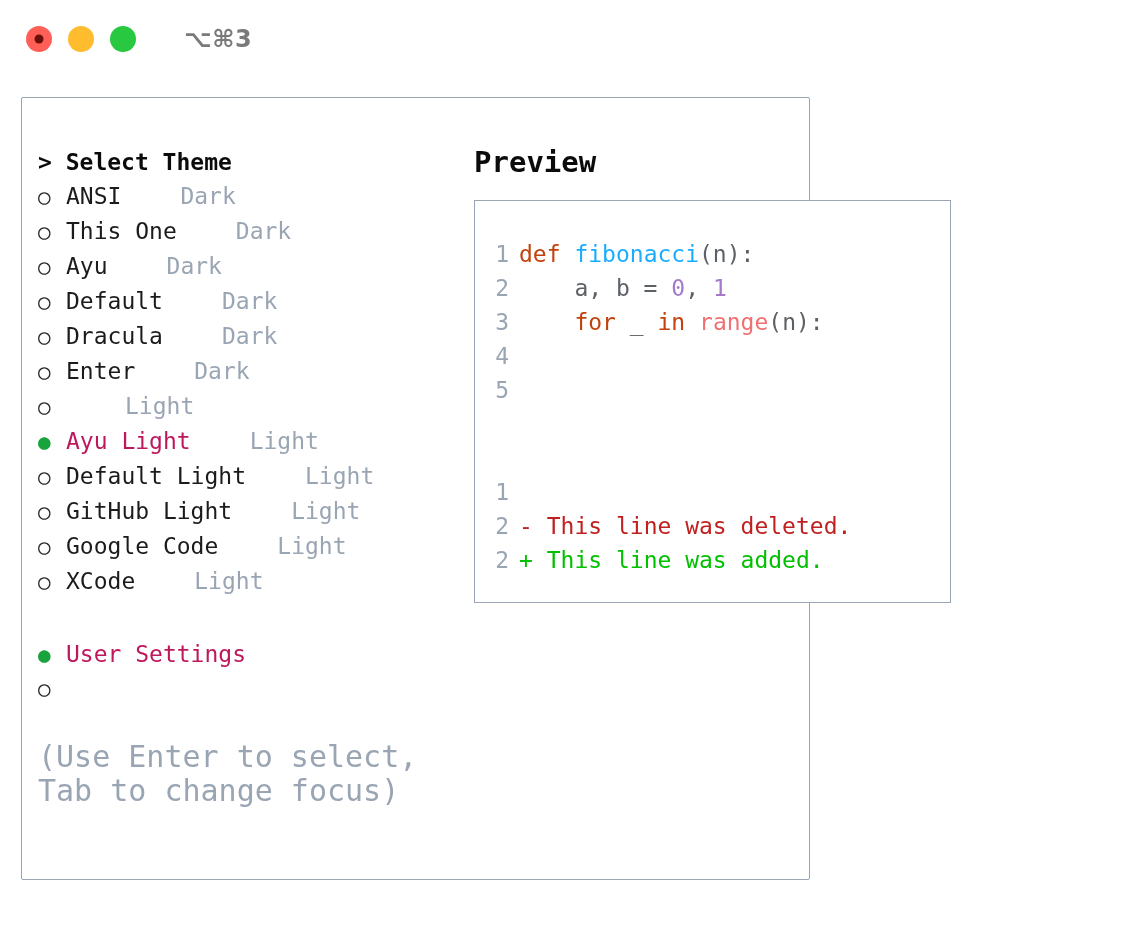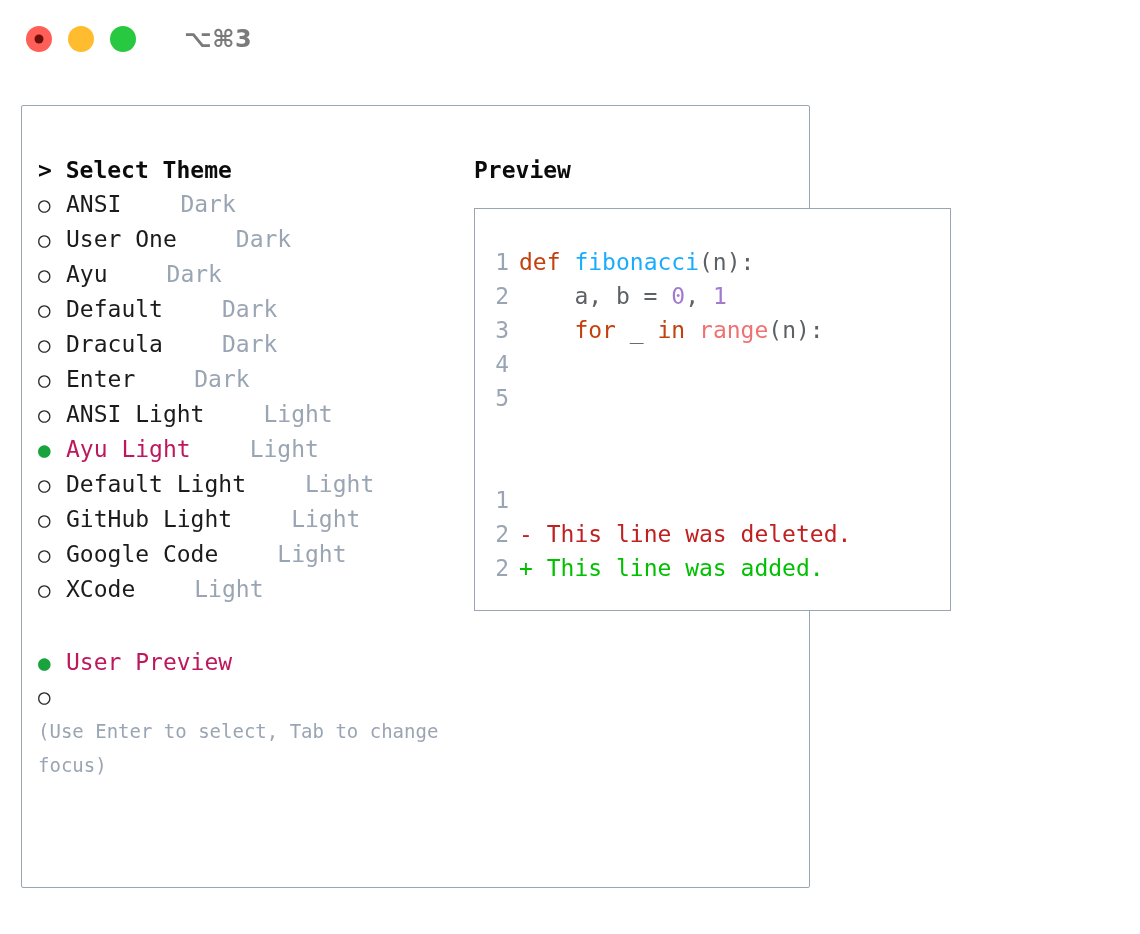--- a/index.html
+++ b/index.html
@@ -68,21 +68,21 @@
     font-family: "DejaVu Sans", "Liberation Sans", sans-serif;
     font-weight: 600;
     line-height: 1;
     white-space: pre;
   }
 
   
   .panel {
     position: absolute;
     left: 21px;
-    top: 105px;
+    top: 97px;
     width: 789px;
     height: 783px;
     border: 1.5px solid #9aa5b4;
     border-radius: 2px;
     box-sizing: border-box;
     background: #ffffff;
   }
 
   .panel-inner {
     position: absolute;
@@ -143,30 +143,31 @@
   .option.selected .opt-label { color: #be185d; }
   .opt-tag {
     color: #9aa5b4;
     padding-left: 11px;
     margin-left: 48px;
   }
 
   .spacer-block { height: 38px; }
 
   .hint {
-    font-size: 19px;
+    margin-top: 34px;
+    font-size: 30px;
     line-height: 34px;
     color: #9aa5b4;
     width: 420px;
     word-spacing: 0px;
   }
 
   
   .preview-heading {
-    font-size: 23px;
+    font-size: 29px;
     font-weight: bold;
     color: #0b0b0b;
     line-height: 34px;
     padding-left: 6px;
     white-space: pre;
   }
 
   .code-box {
     margin-top: 21px;
     margin-left: 6px;
@@ -229,21 +230,21 @@
         <div class="heading">&gt; Select Theme</div>
 
         <div>
           <div class="option">
             <span class="radio">○</span>
             <span class="opt-label">ANSI</span>
             <span class="opt-tag">Dark</span>
           </div>
           <div class="option">
             <span class="radio">○</span>
-            <span class="opt-label">User One</span>
+            <span class="opt-label">This One</span>
             <span class="opt-tag">Dark</span>
           </div>
           <div class="option">
             <span class="radio">○</span>
             <span class="opt-label">Ayu</span>
             <span class="opt-tag">Dark</span>
           </div>
           <div class="option">
             <span class="radio">○</span>
             <span class="opt-label">Default</span>
@@ -254,21 +255,20 @@
             <span class="opt-label">Dracula</span>
             <span class="opt-tag">Dark</span>
           </div>
           <div class="option">
             <span class="radio">○</span>
             <span class="opt-label">Enter</span>
             <span class="opt-tag">Dark</span>
           </div>
           <div class="option">
             <span class="radio">○</span>
-            <span class="opt-label">ANSI Light</span>
             <span class="opt-tag">Light</span>
           </div>
           <div class="option selected">
             <span class="radio">●</span>
             <span class="opt-label">Ayu Light</span>
             <span class="opt-tag">Light</span>
           </div>
           <div class="option">
             <span class="radio">○</span>
             <span class="opt-label">Default Light</span>
@@ -290,21 +290,21 @@
             <span class="opt-tag">Light</span>
           </div>
         </div>
 
         <div class="spacer-block"></div>
 
 
         <div>
           <div class="option selected">
             <span class="radio">●</span>
-            <span class="opt-label">User Preview</span>
+            <span class="opt-label">User Settings</span>
           </div>
           <div class="option">
             <span class="radio">○</span>
           </div>
         </div>
 
         <div class="hint">(Use Enter to select, Tab to change focus)</div>
       </div>
 
       <div class="col-right">

